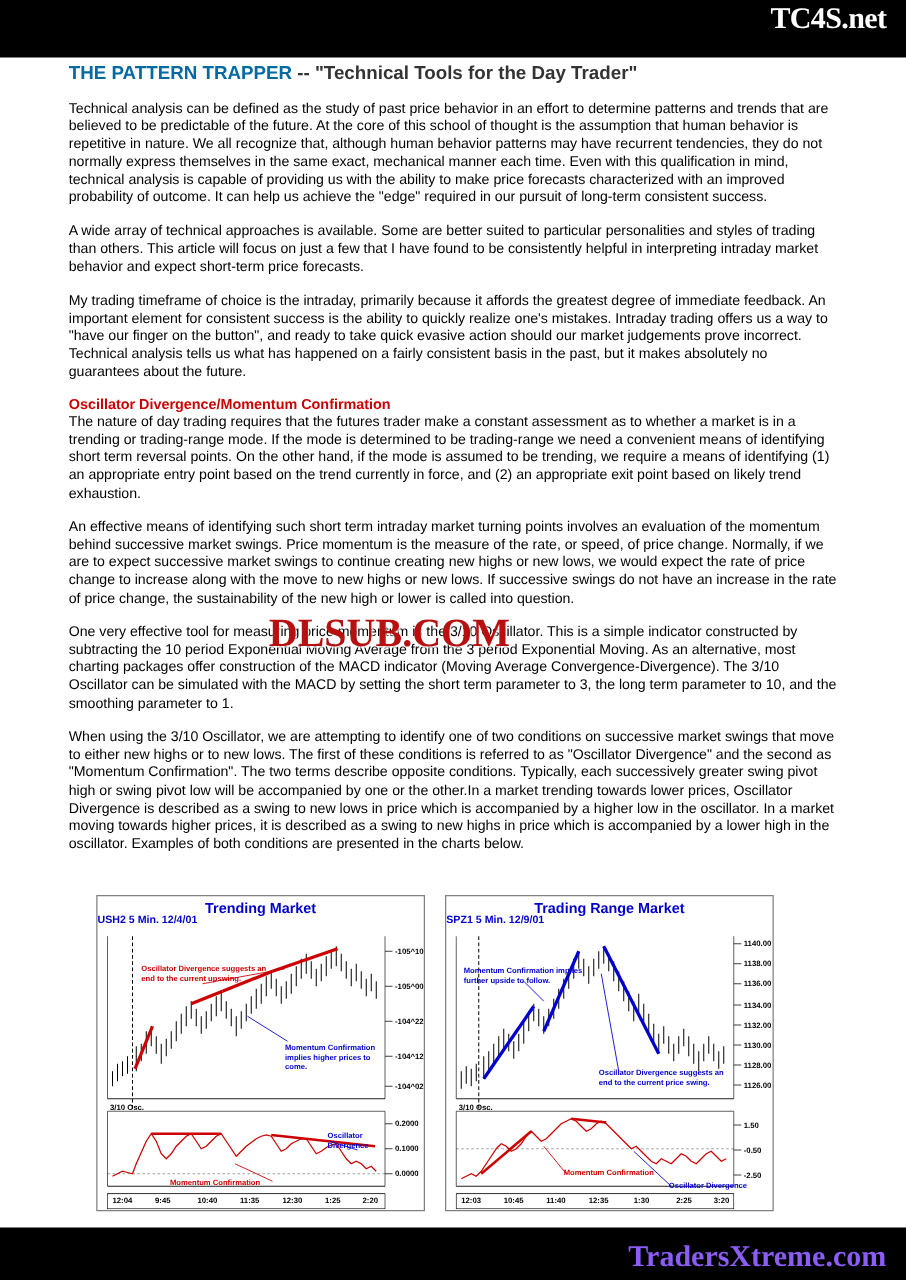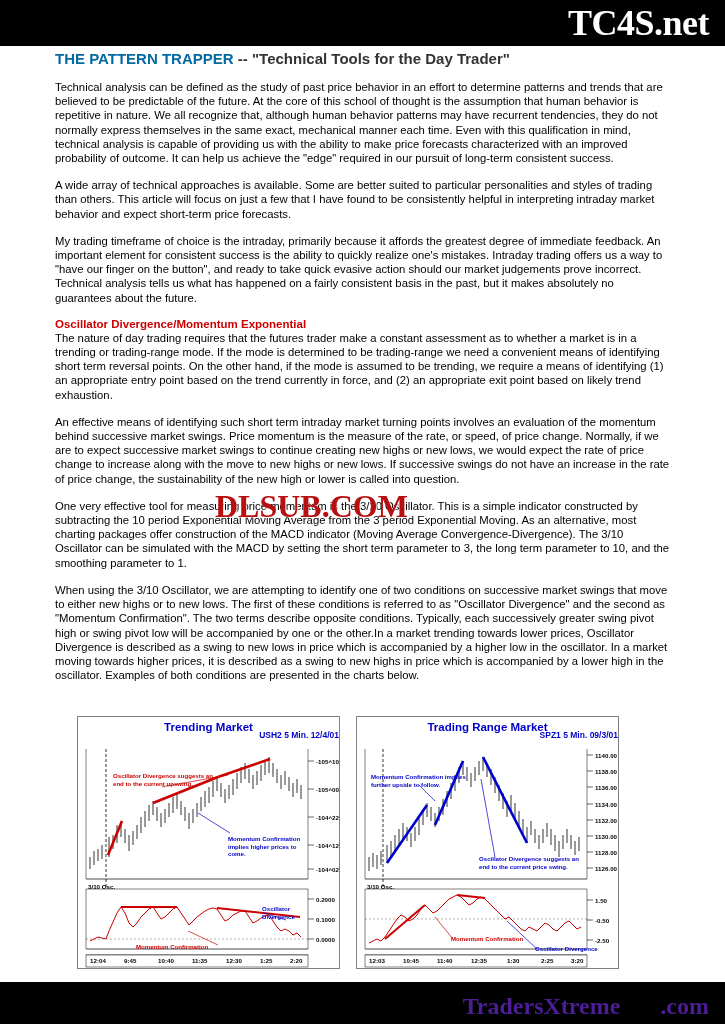--- a/index.html
+++ b/index.html
@@ -30,21 +30,21 @@
     height: 46px;
     background: #000000;
   }
   .header-logo {
     position: absolute;
     top: 2px;
     right: 16px;
     color: #ffffff;
     font-family: "Liberation Serif", serif;
     font-weight: bold;
-    font-size: 36px;
+    font-size: 24px;
     letter-spacing: -0.5px;
   }
   
   .title-row {
     position: absolute;
     top: 50px;
     left: 55px;
     width: 615px;
     font-size: 15px;
     font-weight: bold;
@@ -112,21 +112,21 @@
     text-align: center;
     color: #0000cc;
     font-size: 11.5px;
     font-weight: bold;
   }
   .chart-subtitle {
     position: absolute;
     top: 13px;
     left: 0;
     width: 100%;
-    text-align: right;
+    text-align: left;
     color: #0000cc;
     font-size: 8.5px;
     font-weight: bold;
   }
   .chart-svg { position: absolute; top: 0; left: 0; }
   .ann {
     position: absolute;
     font-size: 6.1px;
     line-height: 7.6px;
     font-weight: bold;
@@ -156,42 +156,42 @@
   }
   .footer-logo {
     position: absolute;
     bottom: 4px;
     right: 16px;
     color: #ffffff;
     font-family: "Liberation Serif", serif;
     font-weight: bold;
     font-size: 24px;
   }
-  .footer-logo .red { color: #4c1d95; margin-left: 40px; }
+  .footer-logo .red { color: #8b5cf6; }
 </style>
 </head>
 <body>
 
 <div class="page">
 
   <div class="header-band"></div>
   <div class="header-logo">TC4S.net</div>
 
   <div class="title-row">
     <span class="title-main">THE PATTERN TRAPPER</span>
     <span class="title-dash">--</span>
     <span class="title-sub">"Technical Tools for the Day Trader"</span>
   </div>
 
   <div class="content">
     <p class="body">Technical analysis can be defined as the study of past price behavior in an effort to determine patterns and trends that are believed to be predictable of the future. At the core of this school of thought is the assumption that human behavior is repetitive in nature. We all recognize that, although human behavior patterns may have recurrent tendencies, they do not normally express themselves in the same exact, mechanical manner each time. Even with this qualification in mind, technical analysis is capable of providing us with the ability to make price forecasts characterized with an improved probability of outcome. It can help us achieve the "edge" required in our pursuit of long-term consistent success.</p>
     <p class="body">A wide array of technical approaches is available. Some are better suited to particular personalities and styles of trading than others. This article will focus on just a few that I have found to be consistently helpful in interpreting intraday market behavior and expect short-term price forecasts.</p>
     <p class="body">My trading timeframe of choice is the intraday, primarily because it affords the greatest degree of immediate feedback. An important element for consistent success is the ability to quickly realize one's mistakes. Intraday trading offers us a way to "have our finger on the button", and ready to take quick evasive action should our market judgements prove incorrect. Technical analysis tells us what has happened on a fairly consistent basis in the past, but it makes absolutely no guarantees about the future.</p>
 
-    <h2 class="section">Oscillator Divergence/Momentum Exponential</h2>
+    <h2 class="section">Oscillator Divergence/Momentum Confirmation</h2>
     <p class="body">The nature of day trading requires that the futures trader make a constant assessment as to whether a market is in a trending or trading-range mode. If the mode is determined to be trading-range we need a convenient means of identifying short term reversal points. On the other hand, if the mode is assumed to be trending, we require a means of identifying (1) an appropriate entry point based on the trend currently in force, and (2) an appropriate exit point based on likely trend exhaustion.</p>
     <p class="body">An effective means of identifying such short term intraday market turning points involves an evaluation of the momentum behind successive market swings. Price momentum is the measure of the rate, or speed, of price change. Normally, if we are to expect successive market swings to continue creating new highs or new lows, we would expect the rate of price change to increase along with the move to new highs or new lows. If successive swings do not have an increase in the rate of price change, the sustainability of the new high or lower is called into question.</p>
     <p class="body">One very effective tool for measuring price momentum is the 3/10 Oscillator. This is a simple indicator constructed by subtracting the 10 period Exponential Moving Average from the 3 period Exponential Moving. As an alternative, most charting packages offer construction of the MACD indicator (Moving Average Convergence-Divergence). The 3/10 Oscillator can be simulated with the MACD by setting the short term parameter to 3, the long term parameter to 10, and the smoothing parameter to 1.</p>
     <p class="body">When using the 3/10 Oscillator, we are attempting to identify one of two conditions on successive market swings that move to either new highs or to new lows. The first of these conditions is referred to as "Oscillator Divergence" and the second as "Momentum Confirmation". The two terms describe opposite conditions. Typically, each successively greater swing pivot high or swing pivot low will be accompanied by one or the other.In a market trending towards lower prices, Oscillator Divergence is described as a swing to new lows in price which is accompanied by a higher low in the oscillator. In a market moving towards higher prices, it is described as a swing to new highs in price which is accompanied by a lower high in the oscillator. Examples of both conditions are presented in the charts below.</p>
   </div>
 
   <div class="watermark">DLSUB.COM</div>
 
   <div class="charts">
 
@@ -324,21 +324,21 @@
       <div class="axis-lab" style="top:240px; left:46px;">9:45</div>
       <div class="axis-lab" style="top:240px; left:80px;">10:40</div>
       <div class="axis-lab" style="top:240px; left:114px;">11:35</div>
       <div class="axis-lab" style="top:240px; left:148px;">12:30</div>
       <div class="axis-lab" style="top:240px; left:182px;">1:25</div>
       <div class="axis-lab" style="top:240px; left:212px;">2:20</div>
     </div>
 
     <div class="chart-box">
       <div class="chart-title">Trading Range Market</div>
-      <div class="chart-subtitle">SPZ1 5 Min. 09/3/01</div>
+      <div class="chart-subtitle">SPZ1 5 Min. 12/9/01</div>
 
       <svg class="chart-svg" width="283" height="253">
         <rect x="8" y="32" width="222" height="130" fill="#ffffff" stroke="none"></rect>
         <line x1="8" y1="162" x2="230" y2="162" stroke="#000000" stroke-width="0.7"></line>
         <line x1="8" y1="32" x2="8" y2="162" stroke="#000000" stroke-width="0.5"></line>
         <line x1="230" y1="32" x2="230" y2="162" stroke="#000000" stroke-width="0.5"></line>
         <line x1="26" y1="32" x2="26" y2="232" stroke="#000000" stroke-width="0.8" stroke-dasharray="3,2"></line>
 
         <g stroke="#000000" stroke-width="0.8">
           <line x1="12" y1="140" x2="12" y2="154"></line>

